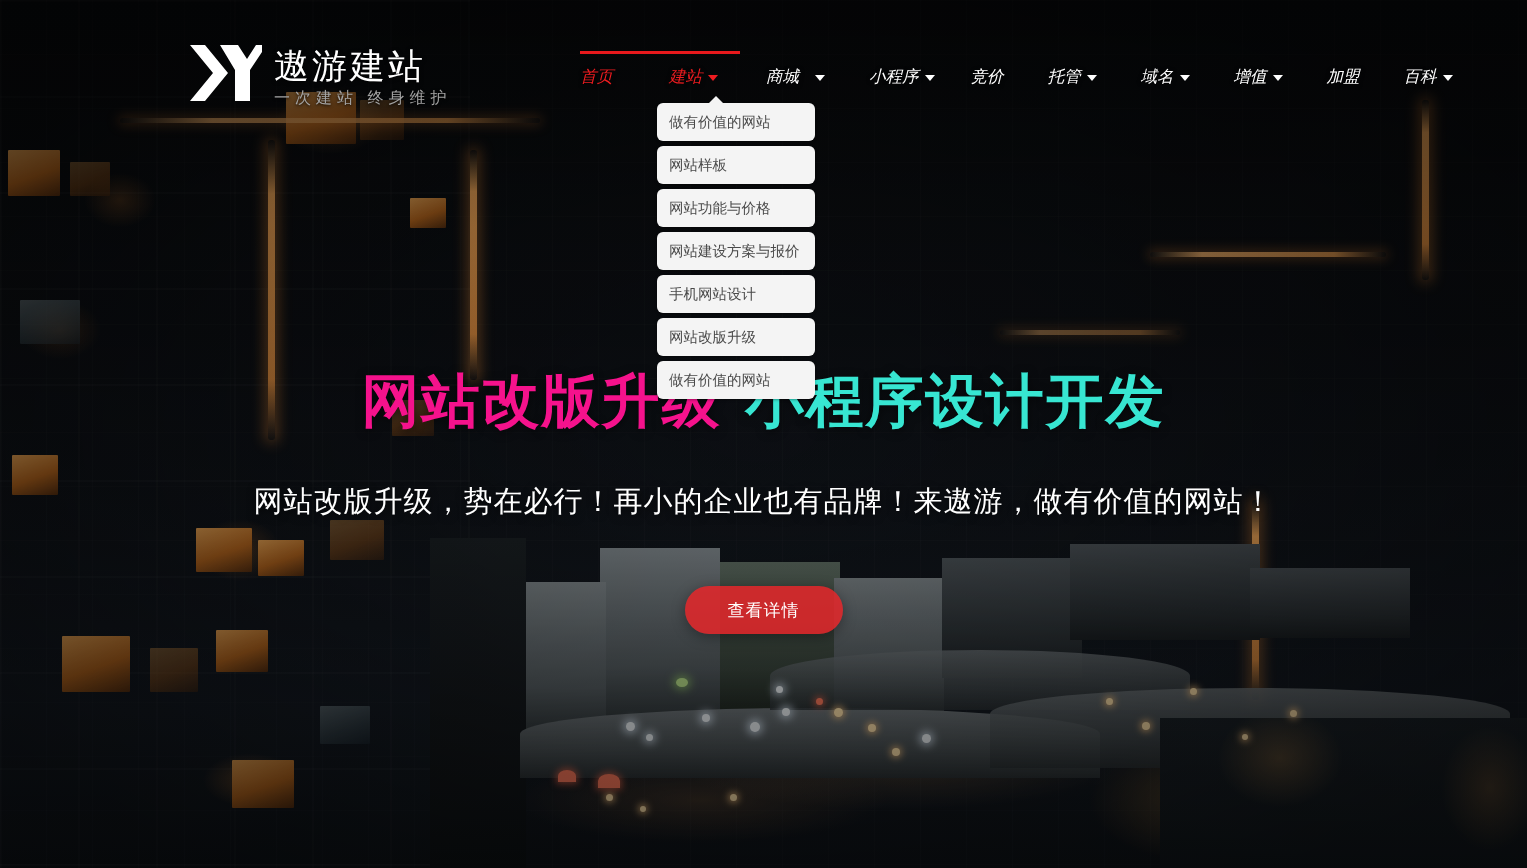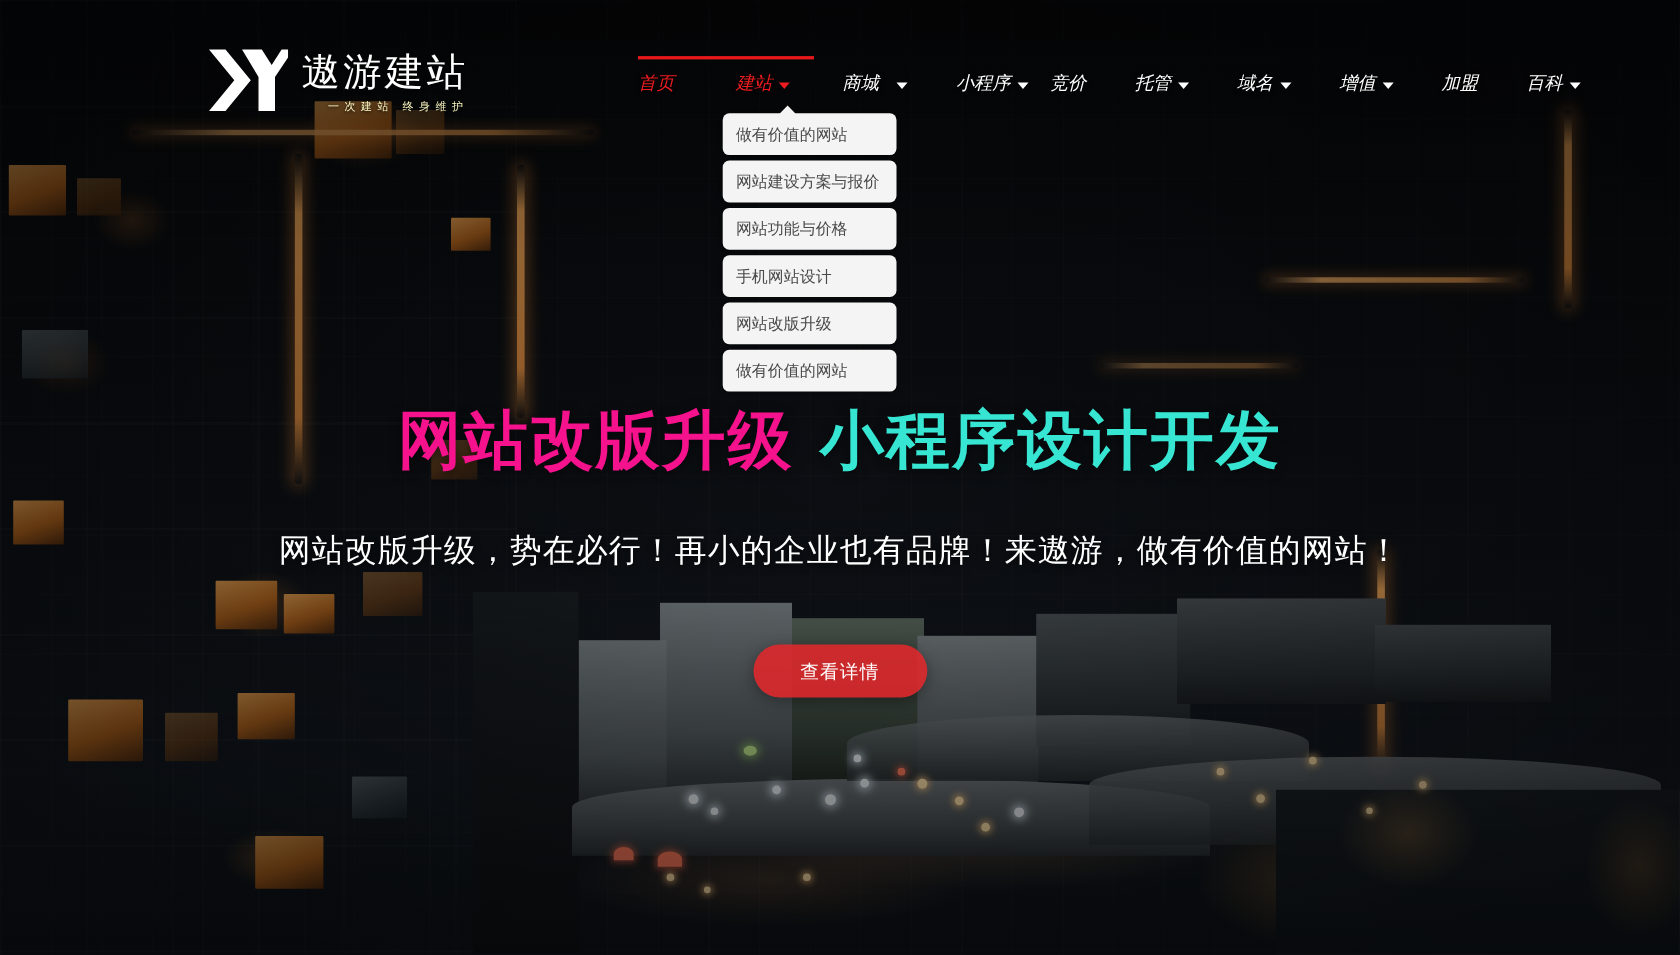--- a/index.html
+++ b/index.html
@@ -168,23 +168,23 @@
   .logo-title {
     font-size: 35px;
     line-height: 40px;
     color: #ffffff;
     letter-spacing: 3px;
     font-weight: 500;
     white-space: nowrap;
     text-shadow: 0 1px 4px rgba(0,0,0,.8);
   }
   .logo-tagline {
-    font-size: 10px;
+    font-size: 16px;
     line-height: 18px;
-    color: #fef9c3;
+    color: #a3a3a3;
     letter-spacing: 5px;
     white-space: nowrap;
     margin-top: 3px;
     text-align: right;
     text-shadow: 0 1px 3px rgba(0,0,0,.85);
   }
 
   
   .nav {
     position: absolute;
@@ -418,21 +418,21 @@
           <span class="caret"></span>
         </a>
         <a class="nav-item" style="margin-left: 48px; gap: 16px;">
           <span class="nav-label">商城</span>
           <span class="caret"></span>
         </a>
         <a class="nav-item" style="margin-left: 44px;">
           <span class="nav-label">小程序</span>
           <span class="caret"></span>
         </a>
-        <a class="nav-item" style="margin-left: 20px;">
+        <a class="nav-item" style="margin-left: 36px;">
           <span class="nav-label">竞价</span>
         </a>
         <a class="nav-item" style="margin-left: 44px;">
           <span class="nav-label">托管</span>
           <span class="caret"></span>
         </a>
         <a class="nav-item" style="margin-left: 44px;">
           <span class="nav-label">域名</span>
           <span class="caret"></span>
         </a>
@@ -446,22 +446,23 @@
         <a class="nav-item" style="margin-left: 44px;">
           <span class="nav-label">百科</span>
           <span class="caret"></span>
         </a>
       </nav>
 
     <div class="dropdown">
       <span class="dd-arrow"></span>
       <div id="dd-root">
           <div class="dd-item">做有价值的网站</div>
+          <div class="dd-item">网站样板</div>
+          <div class="dd-item">网站功能与价格</div>
           <div class="dd-item">网站建设方案与报价</div>
-          <div class="dd-item">网站功能与价格</div>
           <div class="dd-item">手机网站设计</div>
           <div class="dd-item">网站改版升级</div>
           <div class="dd-item">做有价值的网站</div>
         </div>
     </div>
   </div>
 
   <div class="hero-copy">
     <div class="headline">
       <span class="part-a" style="color: rgb(245, 18, 140);">网站改版升级</span><span class="part-b" style="color: rgb(55, 230, 210);">小程序设计开发</span>

